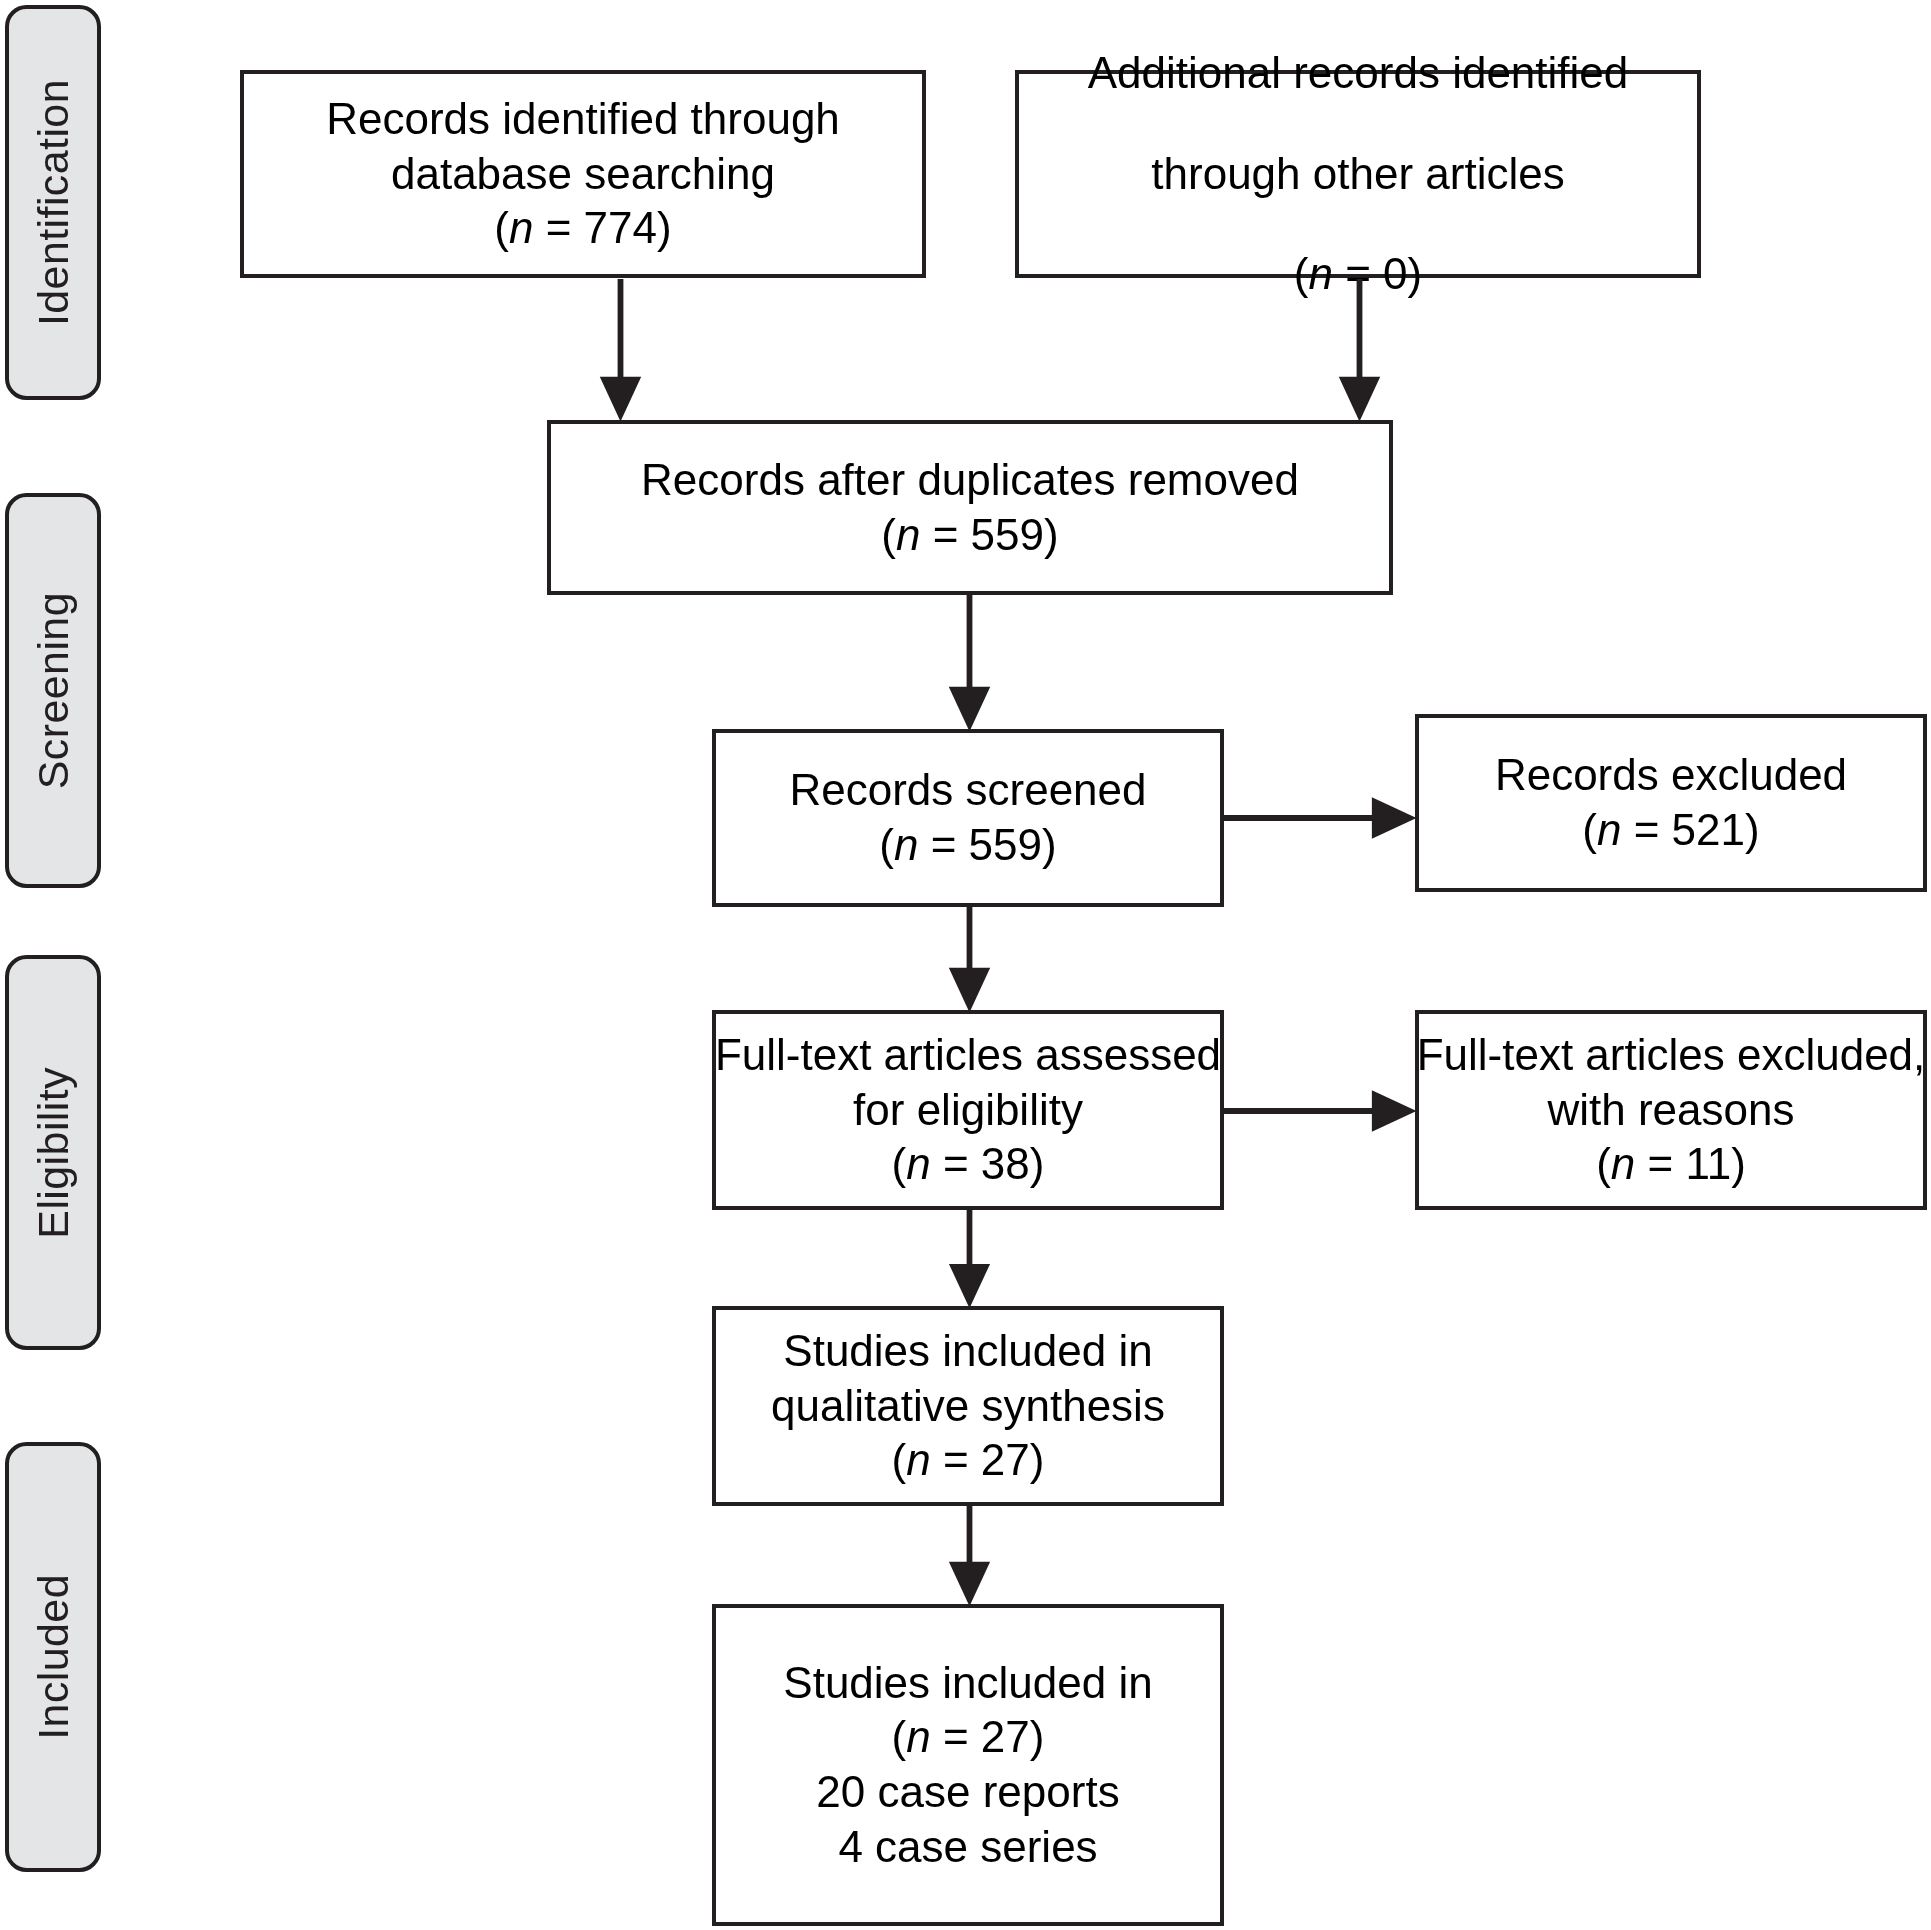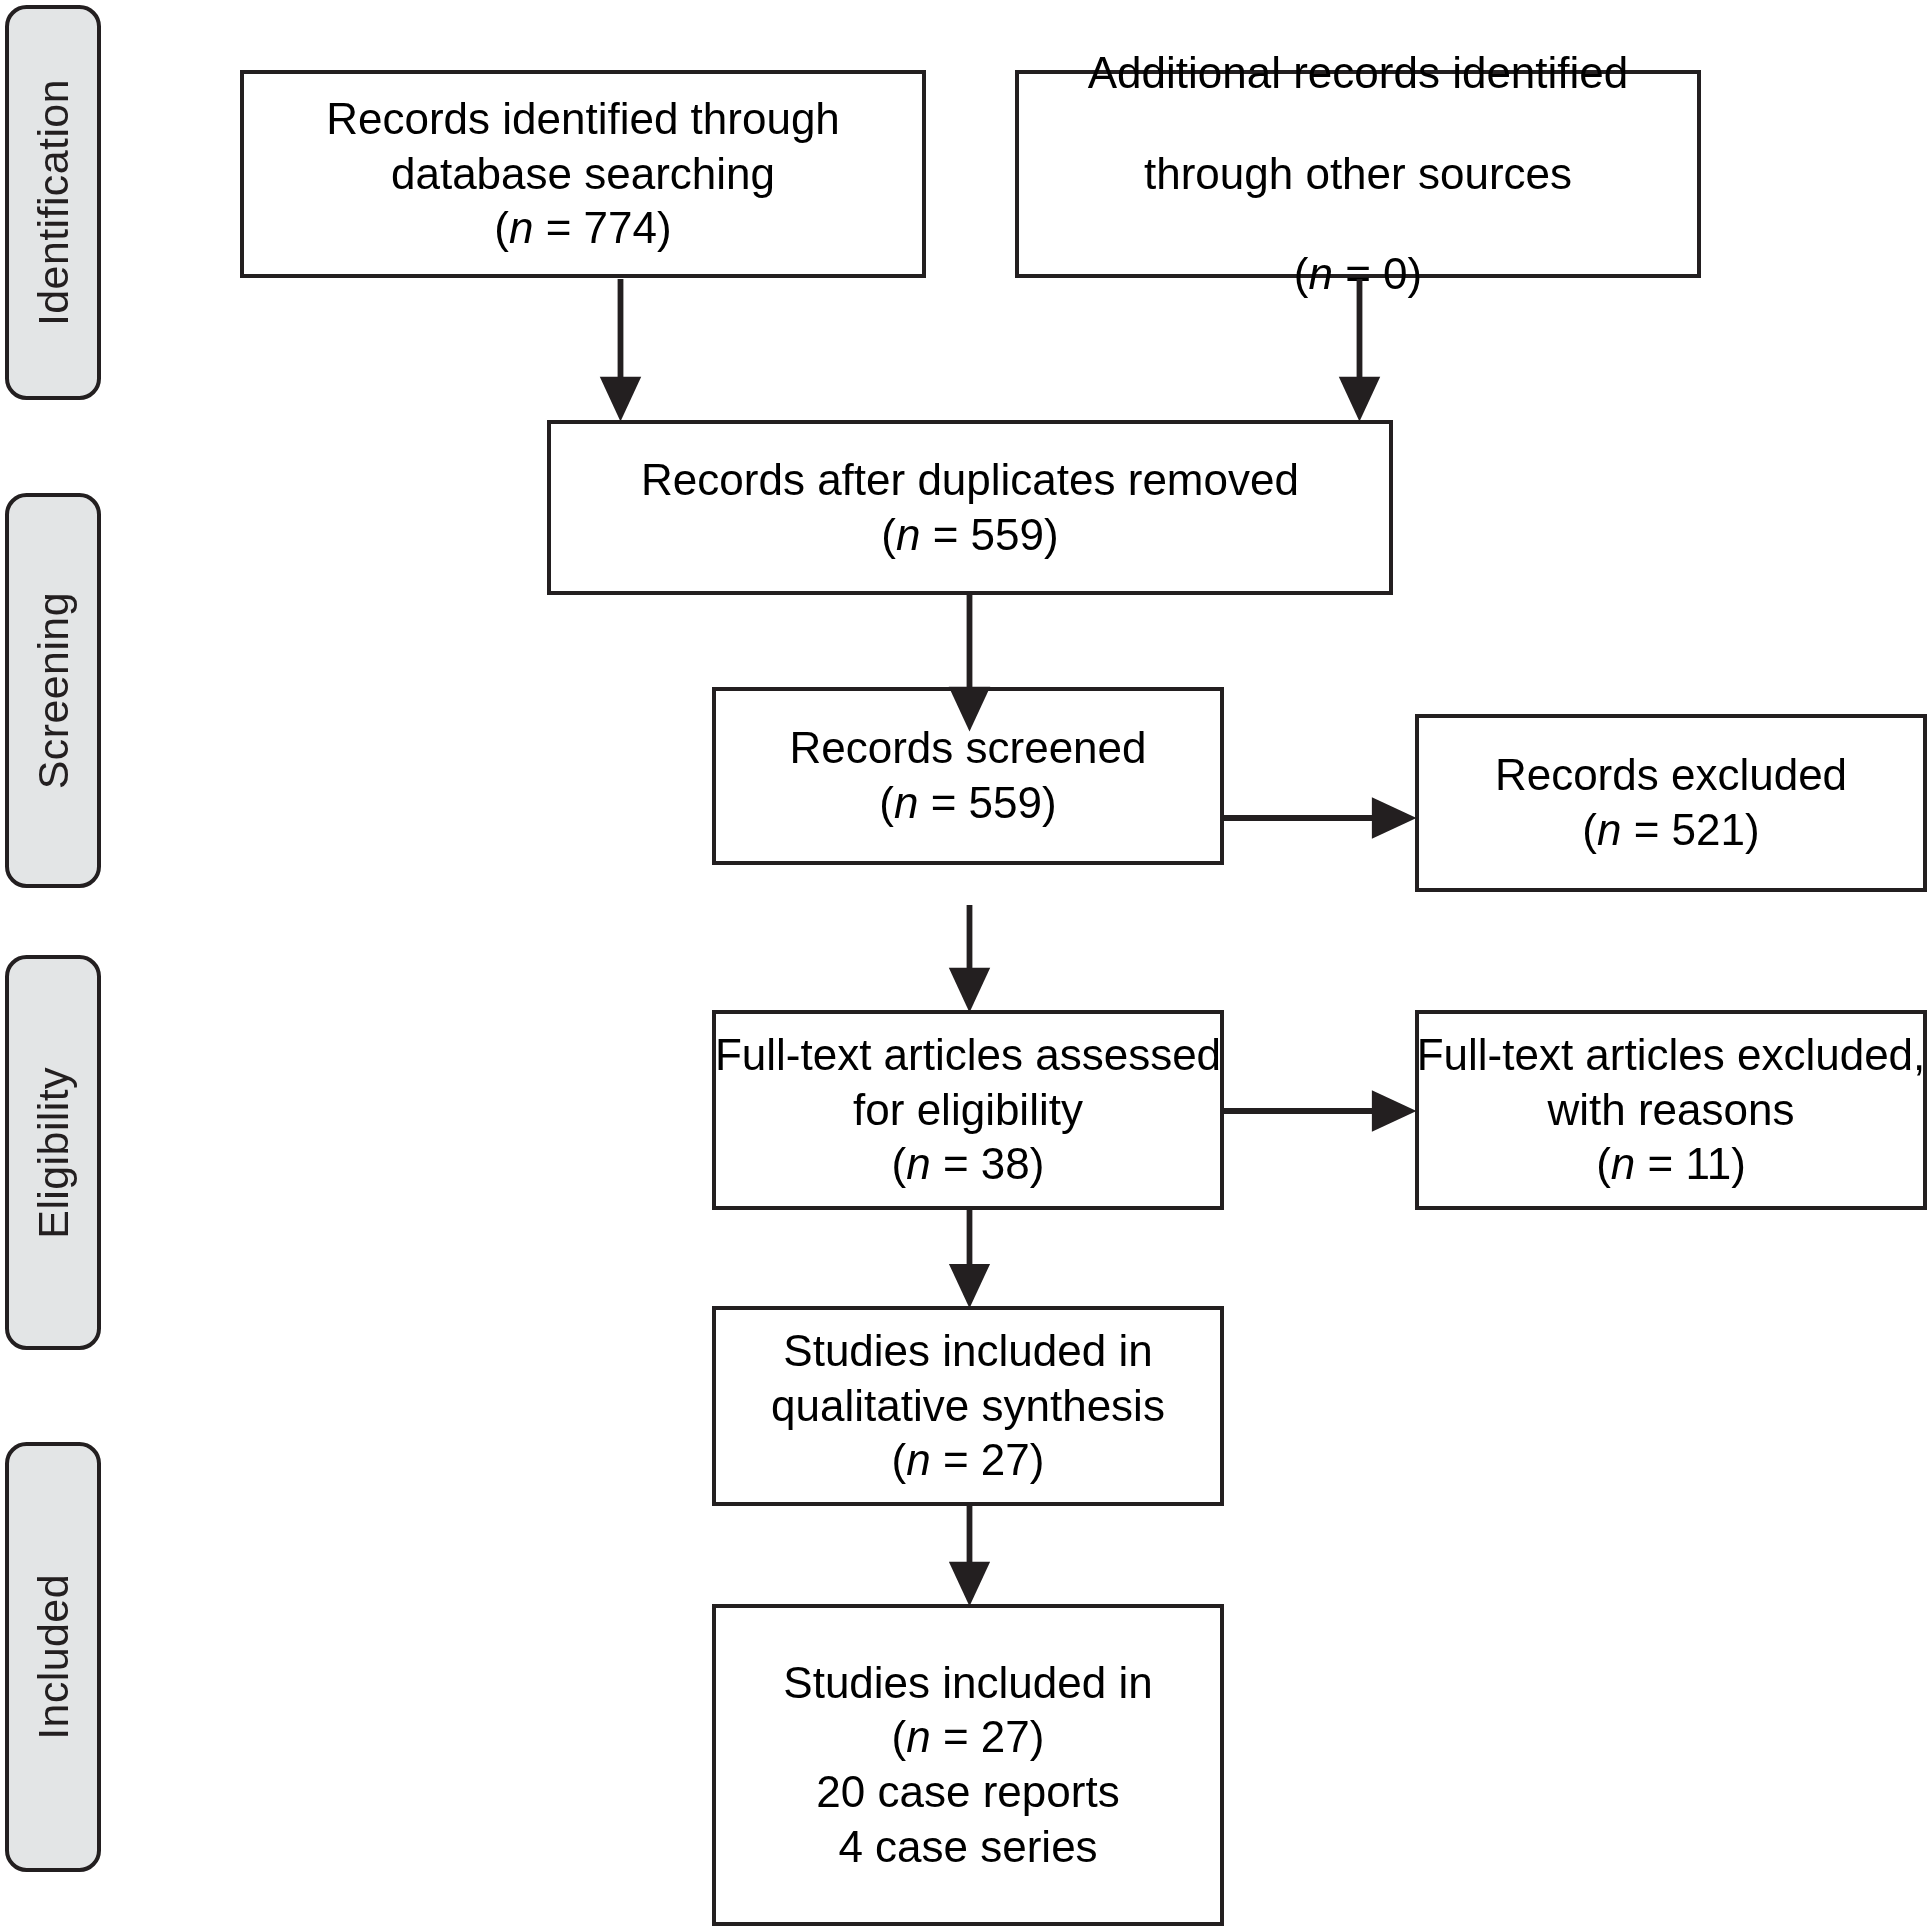--- a/index.html
+++ b/index.html
@@ -93,30 +93,30 @@
   </div>
 
   <div class="flow-box" style="left:240px; top:70px; width:686px; height:208px;">
     <div class="flow-line">Records identified through</div>
     <div class="flow-line">database searching</div>
     <div class="flow-line">(<span class="ital">n</span>&nbsp;=&nbsp;<span>774</span>)</div>
   </div>
 
   <div class="flow-box" style="left:1015px; top:70px; width:686px; height:208px;gap:46px;">
     <div class="flow-line">Additional records identified</div>
-    <div class="flow-line">through other sources</div>
+    <div class="flow-line">through other articles</div>
     <div class="flow-line">(<span class="ital">n</span>&nbsp;=&nbsp;<span>0</span>)</div>
   </div>
 
   <div class="flow-box" style="left:547px; top:420px; width:846px; height:175px;">
     <div class="flow-line">Records after duplicates removed</div>
     <div class="flow-line">(<span class="ital">n</span>&nbsp;=&nbsp;<span>559</span>)</div>
   </div>
 
-  <div class="flow-box" style="left:712px; top:687px; width:512px; height:178px;">
+  <div class="flow-box" style="left:712px; top:729px; width:512px; height:178px;">
     <div class="flow-line">Records screened</div>
     <div class="flow-line">(<span class="ital">n</span>&nbsp;=&nbsp;<span>559</span>)</div>
   </div>
 
   <div class="flow-box" style="left:1415px; top:714px; width:512px; height:178px;">
     <div class="flow-line">Records excluded</div>
     <div class="flow-line">(<span class="ital">n</span>&nbsp;=&nbsp;<span>521</span>)</div>
   </div>
 
   <div class="flow-box" style="left:712px; top:1010px; width:512px; height:200px;">

